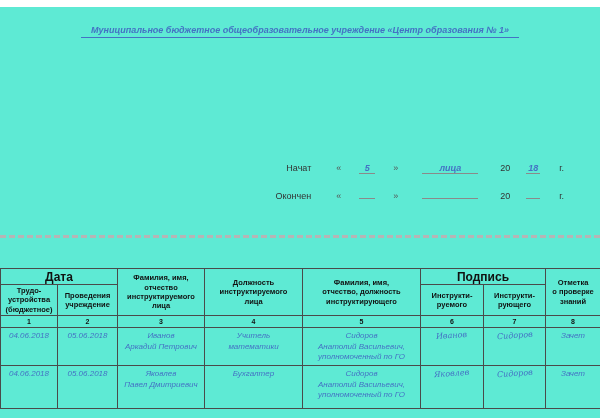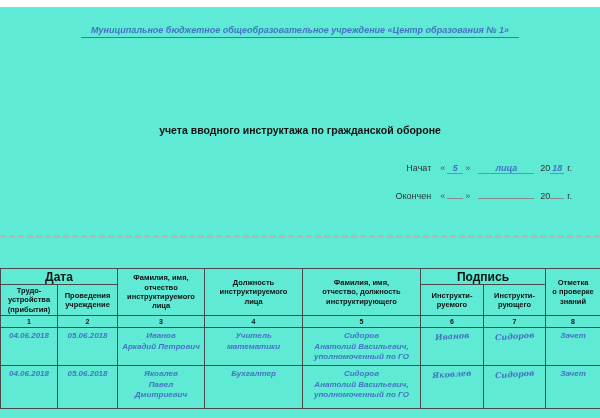--- a/index.html
+++ b/index.html
@@ -18,22 +18,22 @@
     padding:0 10px 2px 10px;border-bottom:1px solid var(--accent);
   }
 
   
   .doc-title{position:absolute;top:95px;left:0;right:0;text-align:center;
     font-size:16px;font-weight:bold;color:#111;letter-spacing:.5px;}
   .doc-subtitle{position:absolute;top:117px;left:0;right:0;text-align:center;
     font-size:10.5px;font-weight:bold;color:#111;}
 
   
-  .fill-line{position:absolute;right:28px;display:flex;align-items:baseline;
-    font-size:9px;color:#333;}
+  .fill-line{position:absolute;right:36px;display:flex;align-items:baseline;
+    font-size:9px;color:#333;gap:16px;}
   .fill-line.started{top:156px;}
   .fill-line.finished{top:182px;}
   .fill-label{margin-right:7px;}
   .q{color:#555;margin:0 2px;}
   .blank{display:inline-block;border-bottom:1px solid #8a8a8a;text-align:center;
     color:var(--accent);font-weight:bold;font-style:italic;font-size:9px;min-height:10px;}
   .blank.day{width:16px;}
   .blank.month{width:56px;margin:0 6px;}
   .blank.year{width:14px;}
   .suffix{margin-left:3px;}
@@ -45,39 +45,38 @@
   table.journal{position:absolute;top:261px;left:0;width:600px;border-collapse:collapse;table-layout:fixed;}
   table.journal th,table.journal td{
     border:1px solid var(--border);vertical-align:middle;text-align:center;
     white-space:pre-line;overflow:hidden;
   }
   th.group{font-size:12px;font-weight:bold;color:#111;height:16px;}
   th.colhead{font-size:7.5px;font-weight:bold;color:#111;line-height:1.25;padding:1px 2px;}
   tr.subhead{height:31px;}
   tr.numbers{height:12px;}
   tr.numbers td{font-size:7px;font-weight:bold;color:#111;}
-  tr.data-row td{font-size:8px;font-weight:bold;font-style:italic;color:var(--accent);
+  tr.data-row td{font-size:8px;font-weight:normal;font-style:italic;color:var(--accent);
     vertical-align:top;padding:3px 4px;line-height:1.3;}
   tr.data-row.r1{height:37px;}
   tr.data-row.r2{height:43px;}
   td.left{text-align:left;padding-left:5px;}
   td.sig{vertical-align:middle;font-family:"DejaVu Serif",serif;font-size:15px;
     font-weight:normal;font-style:italic;color:var(--accent);padding:0;}
   td.sig span{display:inline-block;transform:rotate(-4deg);}
 </style>
 </head>
 <body>
 
 <div class="page">
 
   <div class="inst-header">
     <span>Муниципальное бюджетное общеобразовательное учреждение «Центр образования № 1»</span>
   </div>
 
-  <div class="doc-subtitle">учета вводного инструктажа по гражданской обороне</div>
 
   <div class="fill-line started">
     <span class="fill-label">Начат</span>
     <span class="q">«</span>
     <span class="blank day">5</span>
     <span class="q">»</span>
     <span class="blank month">лица</span>
     <span>20</span>
     <span class="blank year">18</span>
     <span class="suffix">г.</span>
@@ -121,21 +120,21 @@
 отчество, должность
 инструктирующего</th>
       <th class="group" colspan="2">Подпись</th>
       <th class="colhead" rowspan="2">Отметка
 о проверке
 знаний</th>
     </tr>
     <tr class="subhead">
       <th class="colhead">Трудо-
 устройства
-(прибытия)</th>
+(бюджетное)</th>
       <th class="colhead">Проведения
 учреждение</th>
       <th class="colhead">Инструкти-
 руемого</th>
       <th class="colhead">Инструкти-
 рующего</th>
     </tr>
     <tr class="numbers">
       <td>1</td>
       <td>2</td>

